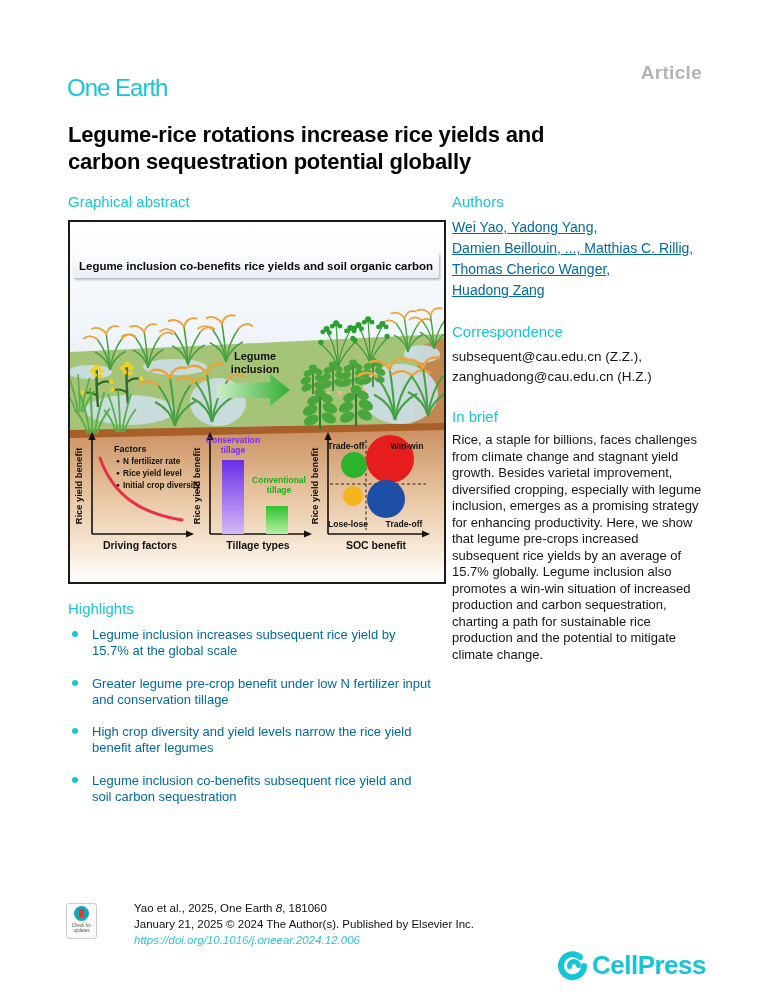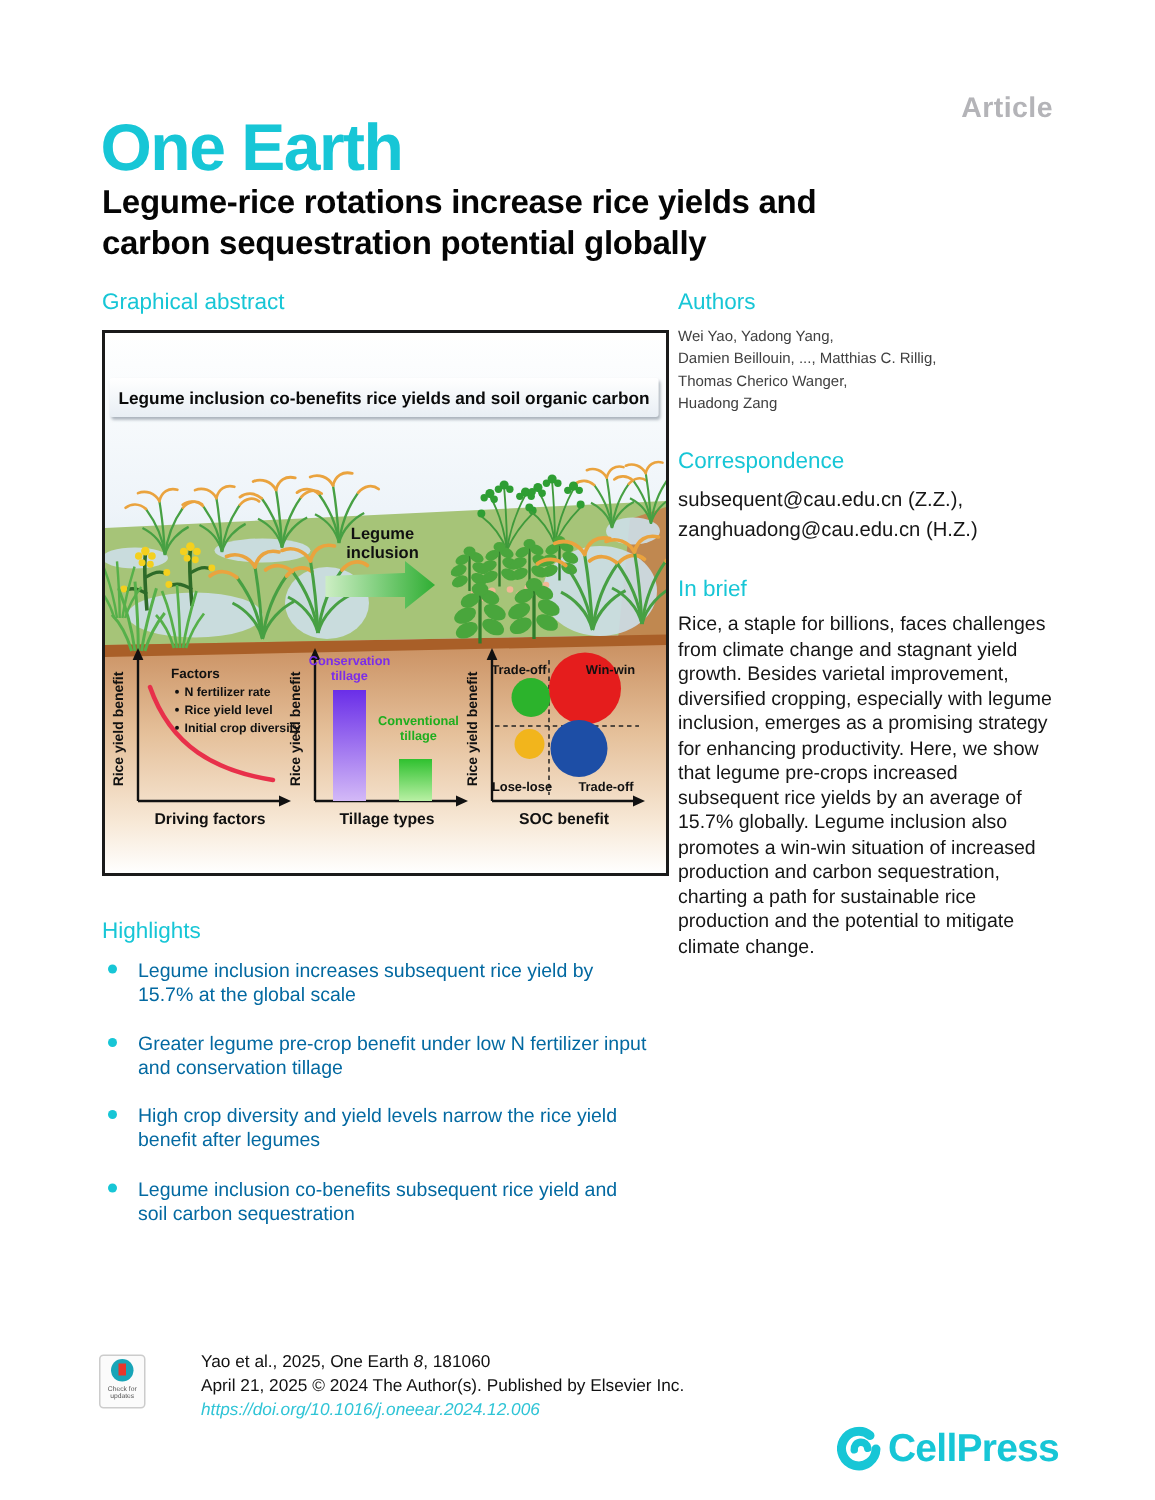--- a/index.html
+++ b/index.html
@@ -1,35 +1,35 @@
 <!DOCTYPE html>
 <html><head>
 <meta charset="utf-8">
 <style>
   * { margin:0; padding:0; box-sizing:border-box; }
   html,body { background:#ffffff; }
   body { font-family:"Liberation Sans", sans-serif; color:#111; }
   #page { position:relative; width:770px; height:992px; background:#fff; overflow:hidden; }
 
   .article-tag { position:absolute; top:62px; right:68px; font-size:19px; font-weight:700; color:#b4b4b8; letter-spacing:.3px; }
-  .journal-logo { position:absolute; top:74px; left:67px; font-size:44px; font-weight:700; color:#17c6d6; letter-spacing:-1px; }
+  .journal-logo { position:absolute; top:74px; left:67px; font-size:24px; font-weight:400; color:#17c6d6; letter-spacing:-1px; }
   .paper-title { position:absolute; top:122px; left:68px; width:540px; font-size:22px; line-height:1.22; font-weight:700; color:#050505; letter-spacing:-.2px; }
 
   .sec-head { color:#17c6d6; font-size:15px; font-weight:400; }
   .ga-head { position:absolute; top:193px; left:68px; }
   .ga-box { position:absolute; top:220px; left:68px; width:378px; height:364px; border:2px solid #1a1a1a; background:#fff; }
 
   .right-col { position:absolute; left:452px; top:193px; width:252px; }
   .right-col .sec-head { margin-bottom:7px; }
-  .author-line { font-size:10px; line-height:1.5; color:#404040; }
+  .author-line { font-size:14px; line-height:1.5; color:#0369a1;text-decoration:underline; }
   .block-gap { margin-top:22px; }
   .corr-line { font-size:13.5px; line-height:1.45; color:#161616; }
   .inbrief-text { font-size:13px; line-height:1.27; color:#161616; margin-top:2px; }
 
-  .highlights { position:absolute; left:68px; top:600px; width:378px;margin-top:12px; }
+  .highlights { position:absolute; left:68px; top:600px; width:378px; }
   .highlights .sec-head { margin-bottom:10px; }
   .hl-item { position:relative; padding-left:24px; width:380px; max-width:380px; font-size:13px; line-height:1.22; color:#0369a1; margin-bottom:17px; width:366px; }
   .hl-item .dot { position:absolute; left:4px; top:4px; width:6px; height:6px; border-radius:50%; background:#17c6d6; }
 
   .footer-badge { position:absolute; left:66px; top:903px; width:31px; height:36px; background:#fbfbfb; border:1px solid #cccccc; border-radius:3px; text-align:center; padding-top:2px; cursor:pointer; }
   .footer-badge .bcirc { width:15px; height:15px; margin:0 auto; border-radius:50%; background:#18a5b8; position:relative; }
   .footer-badge .bcirc::after { content:""; position:absolute; left:5px; top:3px; width:5px; height:8px; background:#e8372c; }
   .footer-badge .btxt { font-size:4.5px; line-height:1.2; color:#555; margin-top:2px; }
 
   .cite-block { position:absolute; left:134px; top:901px; font-size:11.5px; line-height:1.38; color:#111; }
@@ -314,21 +314,21 @@
     </div>
   </div>
 
   <div class="footer-badge">
     <div class="bcirc"></div>
     <div class="btxt">Check for updates</div>
   </div>
 
   <div class="cite-block">
     <div><span>Yao et al., 2025, One Earth </span><span class="vol">8</span><span>, 181060</span></div>
-    <div>April 21, 2025 © 2024 The Author(s). Published by Elsevier Inc.</div>
+    <div>January 21, 2025 © 2024 The Author(s). Published by Elsevier Inc.</div>
     <div><a href="#" class="doi-link">https://doi.org/10.1016/j.oneear.2024.12.006</a></div>
   </div>
 
   <div class="cellpress">
     <svg width="30" height="30" viewBox="0 0 30 30">
       <path d="M22,6 A11.5,11.5 0 1 0 26,15" fill="none" stroke="#17c6d6" stroke-width="6" stroke-linecap="round"></path>
       <path d="M11.5,15.5 A4.5,4.5 0 1 1 20.5,14.5" fill="none" stroke="#17c6d6" stroke-width="5" stroke-linecap="round"></path>
     </svg>
     <span class="cp-text">CellPress</span>
   </div>

